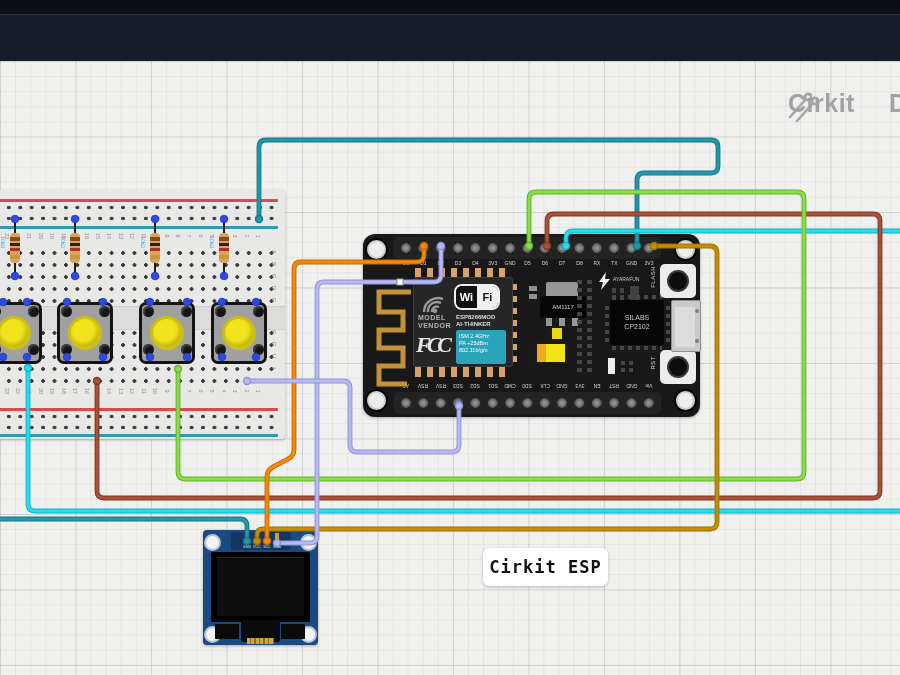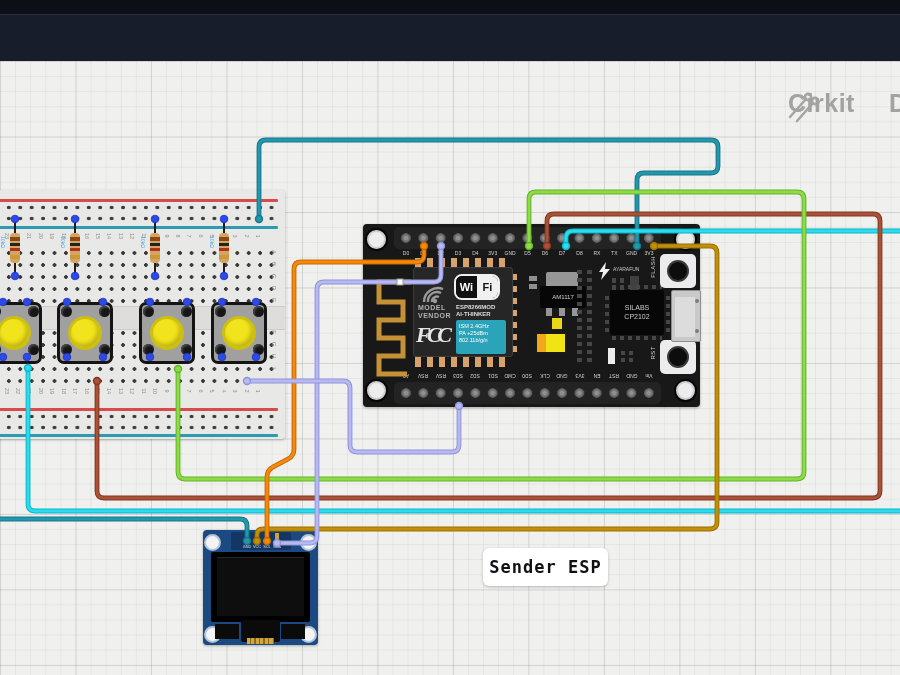--- a/index.html
+++ b/index.html
@@ -25,21 +25,21 @@
   .bb-letter{position:absolute;width:8px;font-size:6px;color:#8b8b8b;text-align:center;transform:rotate(90deg)}
   .resistor{position:absolute;width:10px;height:57px}
   .resistor .lead{position:absolute;left:4px;top:0;width:2px;height:57px;background:#1c1c1c}
   .resistor .body{position:absolute;left:0;top:14px;width:10px;height:30px;background:#d7a45f;border-radius:4px;overflow:hidden}
   .band{position:absolute;left:0;width:10px}
   .rval{position:absolute;left:-13px;top:20px;font-size:5px;color:#48a8ef;transform:rotate(90deg);white-space:nowrap}
   .push-button{position:absolute;width:56px;height:62px;background:#a0a0a0;border:3px solid #141414;border-radius:7px;box-sizing:border-box}
   .pbpin{position:absolute;width:11px;height:11px;border-radius:50%;background:#161616;box-shadow:inset 1.5px 1.5px 2px #4a4a4a}
   .pbcap{position:absolute;left:50%;top:50%;width:34px;height:34px;margin:-17px 0 0 -17px;border-radius:50%;background:#f2e41c;border:3px solid #cdbf12;box-sizing:border-box;box-shadow:inset -2px -3px 4px rgba(0,0,0,.22)}
   
-  .nodemcu{left:363px;top:163px;width:337px;height:183px;background:#181818;border-radius:4px;box-shadow:0 1px 3px rgba(0,0,0,.3)}
+  .nodemcu{left:363px;top:173px;width:337px;height:183px;background:#181818;border-radius:12px;box-shadow:0 1px 3px rgba(0,0,0,.3)}
   .pin-strip{left:31px;width:267px;height:22px;background:#232323;border-radius:5px;
     background-image:radial-gradient(circle,#909090 1.6px,#565656 4.6px,rgba(0,0,0,0) 5.1px);background-size:17.357px 22px;background-position:3.3px 0}
   .pin-label{position:absolute;width:18px;text-align:center;font-size:5px;color:#d2d2d2}
   .pin-label.flip{transform:rotate(180deg)}
   .mhole{position:absolute;width:19px;height:19px;border-radius:50%;background:#ededed;border:2px solid #060606;box-shadow:inset 0 0 0 2px #cfcfcf}
   .module{left:50px;top:43px;width:100px;height:90px;background:#262626;border:1px solid #3c3c3c;border-radius:3px;box-sizing:border-box}
   .padrow{background-image:repeating-linear-gradient(90deg,#d8a26b 0 6px,rgba(0,0,0,0) 6px 12px)}
   .padcol{background-image:repeating-linear-gradient(0deg,#d8a26b 0 6px,rgba(0,0,0,0) 6px 12px)}
   .wifi-logo{left:40px;top:6px;width:46px;height:26px;border:2px solid #f0f0f0;border-radius:8px;box-sizing:border-box;overflow:hidden;display:flex}
   .wifi-logo .w1{width:50%;background:#111;color:#fff;font-weight:bold;font-size:11px;display:flex;align-items:center;justify-content:center}
@@ -383,21 +383,21 @@
     <div class="abs" style="left:8px;top:22px;width:99px;height:70px;background:#000;border-radius:2px">
       <div class="abs" style="left:6px;top:5px;width:87px;height:58px;background:#0e0e0e;border-top:1px solid #262626"></div>
     </div>
     <div class="abs" style="left:12px;top:94px;width:24px;height:15px;background:#0b0b0b"></div>
     <div class="abs" style="left:78px;top:94px;width:24px;height:15px;background:#0b0b0b"></div>
     <div class="abs" style="left:38px;top:90px;width:39px;height:22px;background:#0b0b0b;border-radius:2px"></div>
     <div class="abs" style="left:44px;top:108px;width:27px;height:6px;background-image:repeating-linear-gradient(90deg,#d2a53e 0 3px,#8a6a1e 3px 4.5px)"></div>
   </div>
 
   <div class="abs sender-label">
-    <span>Sender ESP</span>
+    <span>Cirkit ESP</span>
   </div>
 
   <svg id="wire-svg" class="abs" style="left:0;top:0" width="900" height="614" viewBox="0 61 900 614">
       <g>
         <path d="M259,219 L259,147 Q259,140 266,140 L711,140 Q718,140 718,147 L718,166 Q718,173 711,173 L644,173 Q637,173 637,180 L637,246" fill="none" stroke="#17768b" stroke-width="4.8" stroke-linecap="round"></path>
         <path d="M259,219 L259,147 Q259,140 266,140 L711,140 Q718,140 718,147 L718,166 Q718,173 711,173 L644,173 Q637,173 637,180 L637,246" fill="none" stroke="#2398ac" stroke-width="2.8" stroke-linecap="round"></path>
       </g>
       <g>
         <path d="M-8,519 L240,519 Q247,519 247,526 L247,541" fill="none" stroke="#17768b" stroke-width="4.8" stroke-linecap="round"></path>
         <path d="M-8,519 L240,519 Q247,519 247,526 L247,541" fill="none" stroke="#2398ac" stroke-width="2.8" stroke-linecap="round"></path>

